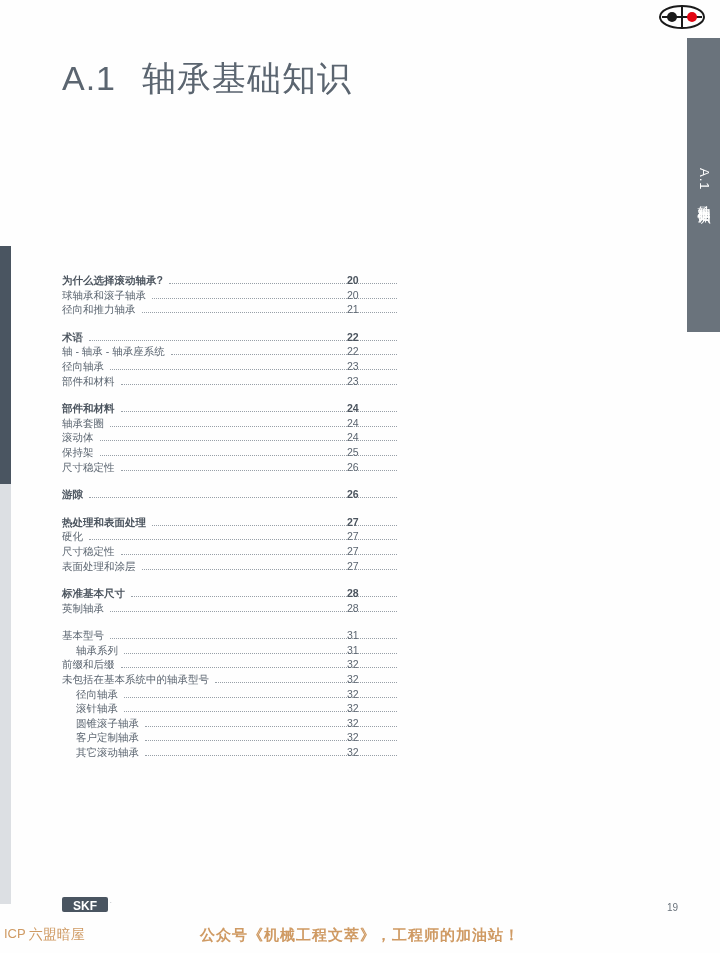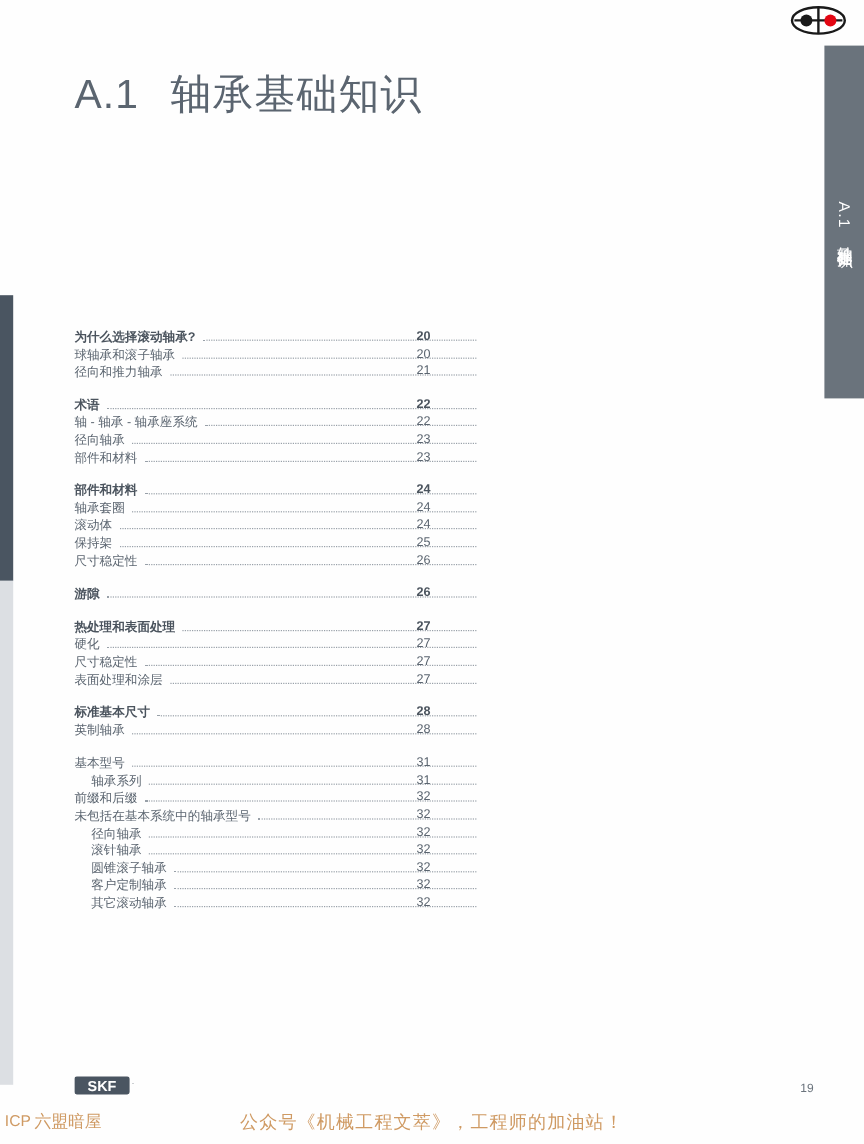--- a/index.html
+++ b/index.html
@@ -146,20 +146,21 @@
   
   .watermark {
     position: absolute;
     left: 0;
     bottom: 8px;
     width: 720px;
     text-align: center;
     color: #cf9a63;
     font-size: 15px;
     letter-spacing: 1px;
+    font-weight: bold;
   }
   .wm-left {
     position: absolute;
     left: 4px;
     bottom: 9px;
     display: flex;
     align-items: flex-start;
     color: #cf9a63;
     font-size: 14px;
   }

